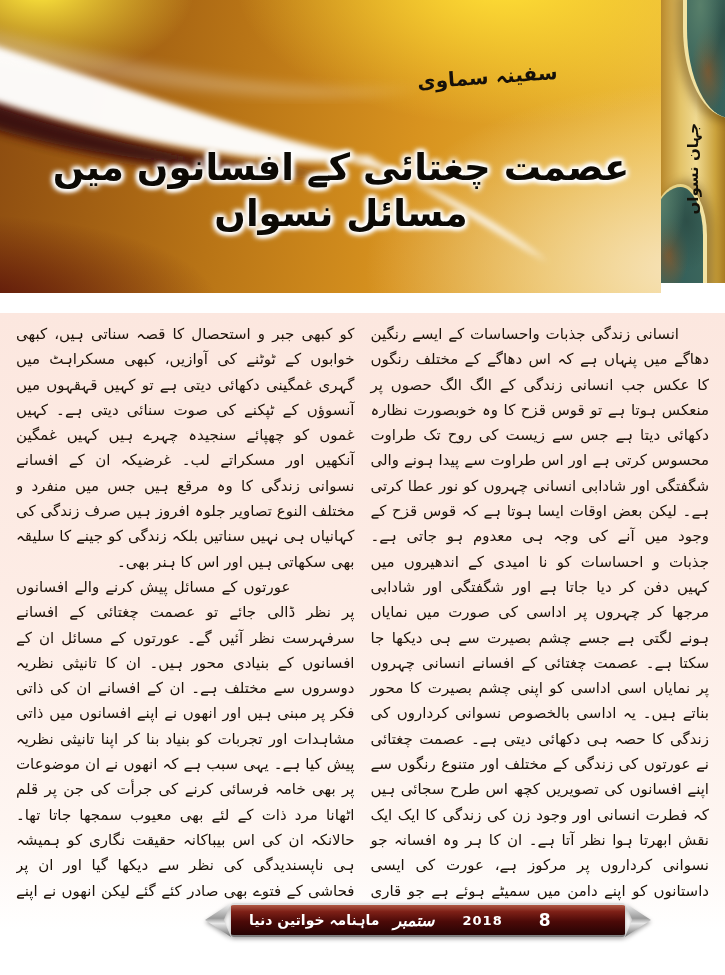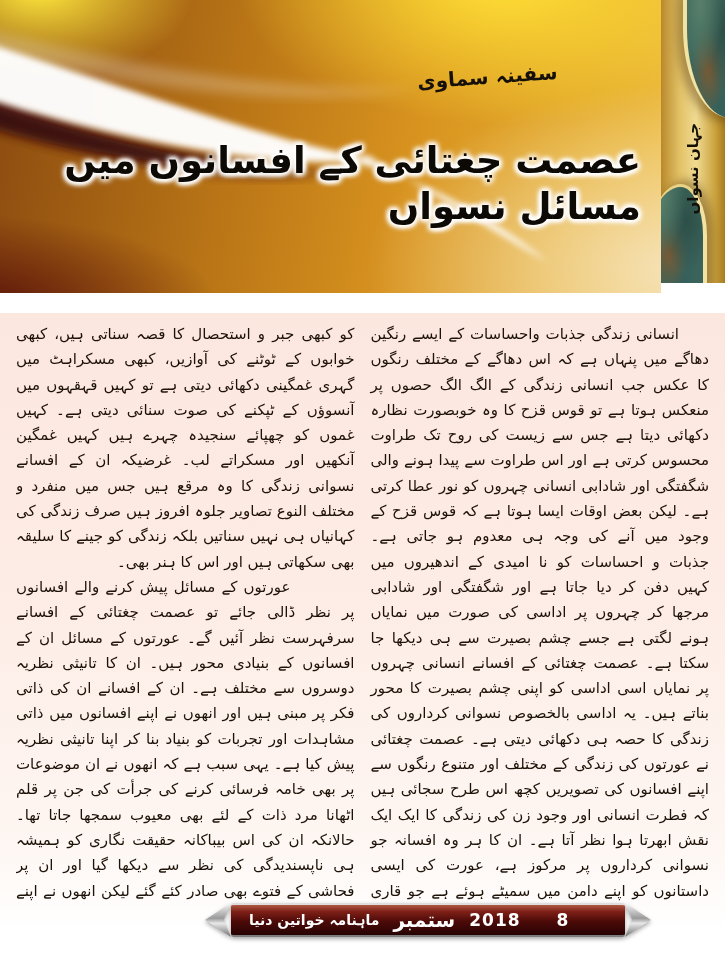--- a/index.html
+++ b/index.html
@@ -19,22 +19,22 @@
       linear-gradient(100deg, #8a4a10 0%, #b87416 35%, #d8931f 62%, #e5ad2e 85%, #edbc3e 100%);
   }
   .swirl-svg{position:absolute;left:0;top:0;}
   .header-author{
     position:absolute;top:62px;right:24px;width:220px;
     direction:rtl;text-align:left;
     font-size:20px;font-weight:bold;color:#15100a;
     transform:rotate(-4deg);
   }
   .header-title{
-    position:absolute;top:138px;right:20px;width:600px;
-    direction:rtl;text-align:right;
+    position:absolute;top:145px;right:20px;width:600px;
+    direction:rtl;text-align:center;
     font-size:37px;font-weight:bold;color:#0d0a05;line-height:1.25;
     text-shadow:0 0 5px #fff,0 0 9px #fff,2px 2px 5px #fff,
                 -2px -2px 5px #fff,2px -2px 5px #fff,-2px 2px 5px #fff;
   }
   
   .side-strip{
     position:absolute;left:661px;top:0;width:64px;height:283px;overflow:hidden;
     background:linear-gradient(90deg,#b9892c 0%,#e3c368 30%,#f0da92 55%,#caa23c 85%,#a87b22 100%);
   }
   .marble{
@@ -91,22 +91,22 @@
   .chev-right{clip-path:polygon(100% 50%,0 0,28% 50%,0 100%);}
   .footer-bar{
     flex:1;display:flex;align-items:center;
     direction:ltr;
     background:linear-gradient(180deg,#b05a45 0%,#7e2017 22%,#4c0a08 55%,#250303 100%);
     border-top:2px solid #dedede;border-bottom:2px solid #7d7d7d;
     border-radius:3px;
     color:#ffffff;padding:0 10px;gap:14px;
   }
   .footer-magazine{font-size:14px;font-weight:bold;direction:rtl;margin-left:8px;}
-  .footer-month{font-size:20px;font-weight:bold;direction:rtl;}
-  .footer-year{font-size:17px;font-weight:bold;letter-spacing:1px;}
+  .footer-month{font-size:16px;font-weight:bold;direction:rtl;font-style:italic;}
+  .footer-year{font-size:13px;font-weight:bold;letter-spacing:1px;margin-left:14px;}
   .footer-page{font-size:17px;font-weight:bold;margin-left:22px;margin-right:10px;}
 </style>
 </head>
 <body>
 
 <div class="page">
 
   <div class="header-art">
     <svg class="swirl-svg" width="661" height="293" viewBox="0 0 661 293">
       <defs>

